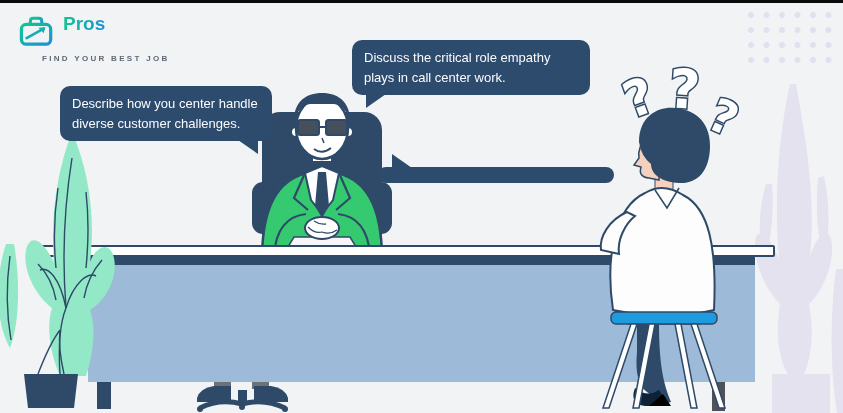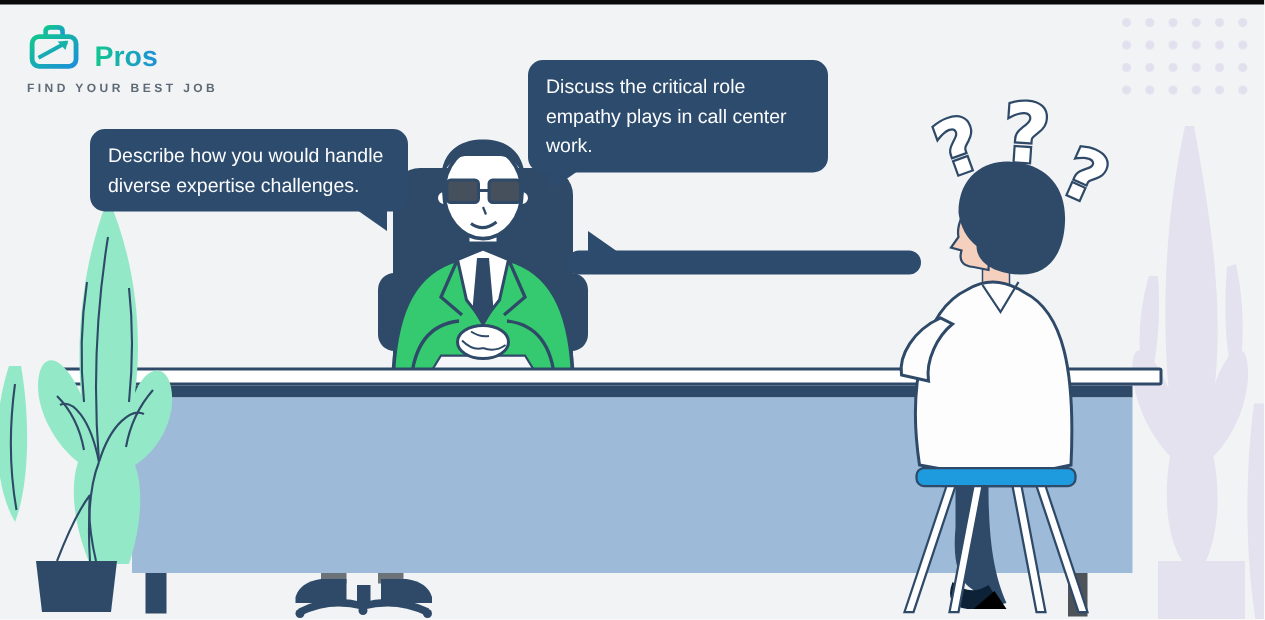--- a/index.html
+++ b/index.html
@@ -4,29 +4,29 @@
 <style>
   html,body { margin:0; padding:0; background:#ffffff; }
   .stage {
     position:relative; width:843px; height:413px; overflow:hidden;
     background:#f2f3f5; font-family:"Liberation Sans", sans-serif;
   }
   .topbar { position:absolute; left:0; top:0; width:843px; height:3px; background:#0a0a0a; z-index:30; }
 
   
   .logo { position:absolute; left:18px; top:14px; z-index:25; }
-  .logo-row { display:flex; align-items:flex-end; gap:7px; }
+  .logo-row { display:flex; align-items:flex-start; gap:7px; }
   .logo-name { display:flex; flex-direction:column; }
   .brand1 {
     font-size:19px; font-weight:bold; line-height:1;
     background:linear-gradient(90deg,#12c78e,#1b90d8);
     -webkit-background-clip:text; background-clip:text; color:transparent;
   }
   .brand2 { font-size:14.5px; font-weight:bold; color:#1c2a38; line-height:1.15; }
-  .tagline { margin-top:6px; font-size:8px; font-weight:bold; letter-spacing:2.3px; color:#5d6a76; }
+  .tagline { margin-top:6px; font-size:8px; font-weight:bold; letter-spacing:2.3px; color:#5d6a76;margin-left:24px; }
 
   
   .dots {
     position:absolute; left:748px; top:12px; width:92px; height:58px; z-index:1;
     background-image:radial-gradient(circle at 3px 3px, #e2e0ee 2.6px, transparent 3.4px);
     background-size:15.5px 15px;
   }
   .right-plant { position:absolute; left:746px; top:84px; width:97px; height:329px; z-index:1; }
   .left-plants { position:absolute; left:0px; top:128px; width:132px; height:285px; z-index:8; }
 
@@ -46,21 +46,21 @@
   .bubble {
     position:absolute; background:#2d4b6d; color:#fbfcfd;
     font-size:13px; line-height:1.5; padding:8px 12px;
     border-radius:10px; box-sizing:border-box; z-index:12;
   }
   .tail { position:absolute; width:20px; height:14px; background:#2d4b6d; }
   .tail-bl { left:14px;  bottom:-13px; clip-path:polygon(0 100%,0 0,100% 0); }
   .tail-br { right:14px; bottom:-13px; clip-path:polygon(100% 100%,0 0,100% 0); }
   .tail-tr { right:14px; top:-13px;    clip-path:polygon(100% 0,0 100%,100% 100%); }
   .tail-tl { left:14px;  top:-13px;    clip-path:polygon(0 0,0 100%,100% 100%); }
-  .b1 { left:352px; top:40px;  width:200px; }
+  .b1 { left:352px; top:40px;  width:238px; }
   .b2 { left:60px;  top:86px;  width:212px; }
   .b3 { left:30px;  top:177px; width:232px; }
   .b4 { left:378px; top:167px; width:236px; }
 </style>
 </head>
 <body>
 
 <div class="stage">
 
   <div class="topbar"></div>
@@ -184,20 +184,20 @@
       <path d="M100,272 L106,272 L122,356 L116,356 Z"></path>
       <path d="M116,272 L122,272 L150,356 L144,356 Z"></path>
     </g>
   </svg>
 
   <div class="bubble b1">
     <span>Discuss the critical role empathy plays in call center work.</span>
     <span class="tail tail-bl"></span>
   </div>
   <div class="bubble b2">
-    <span>Describe how you would handle diverse expertise challenges.</span>
+    <span>Describe how you center handle diverse customer challenges.</span>
     <span class="tail tail-br"></span>
   </div>
   <div class="bubble b4">
     <span class="tail tail-tl"></span>
   </div>
 
 </div>
 
 </body></html>

